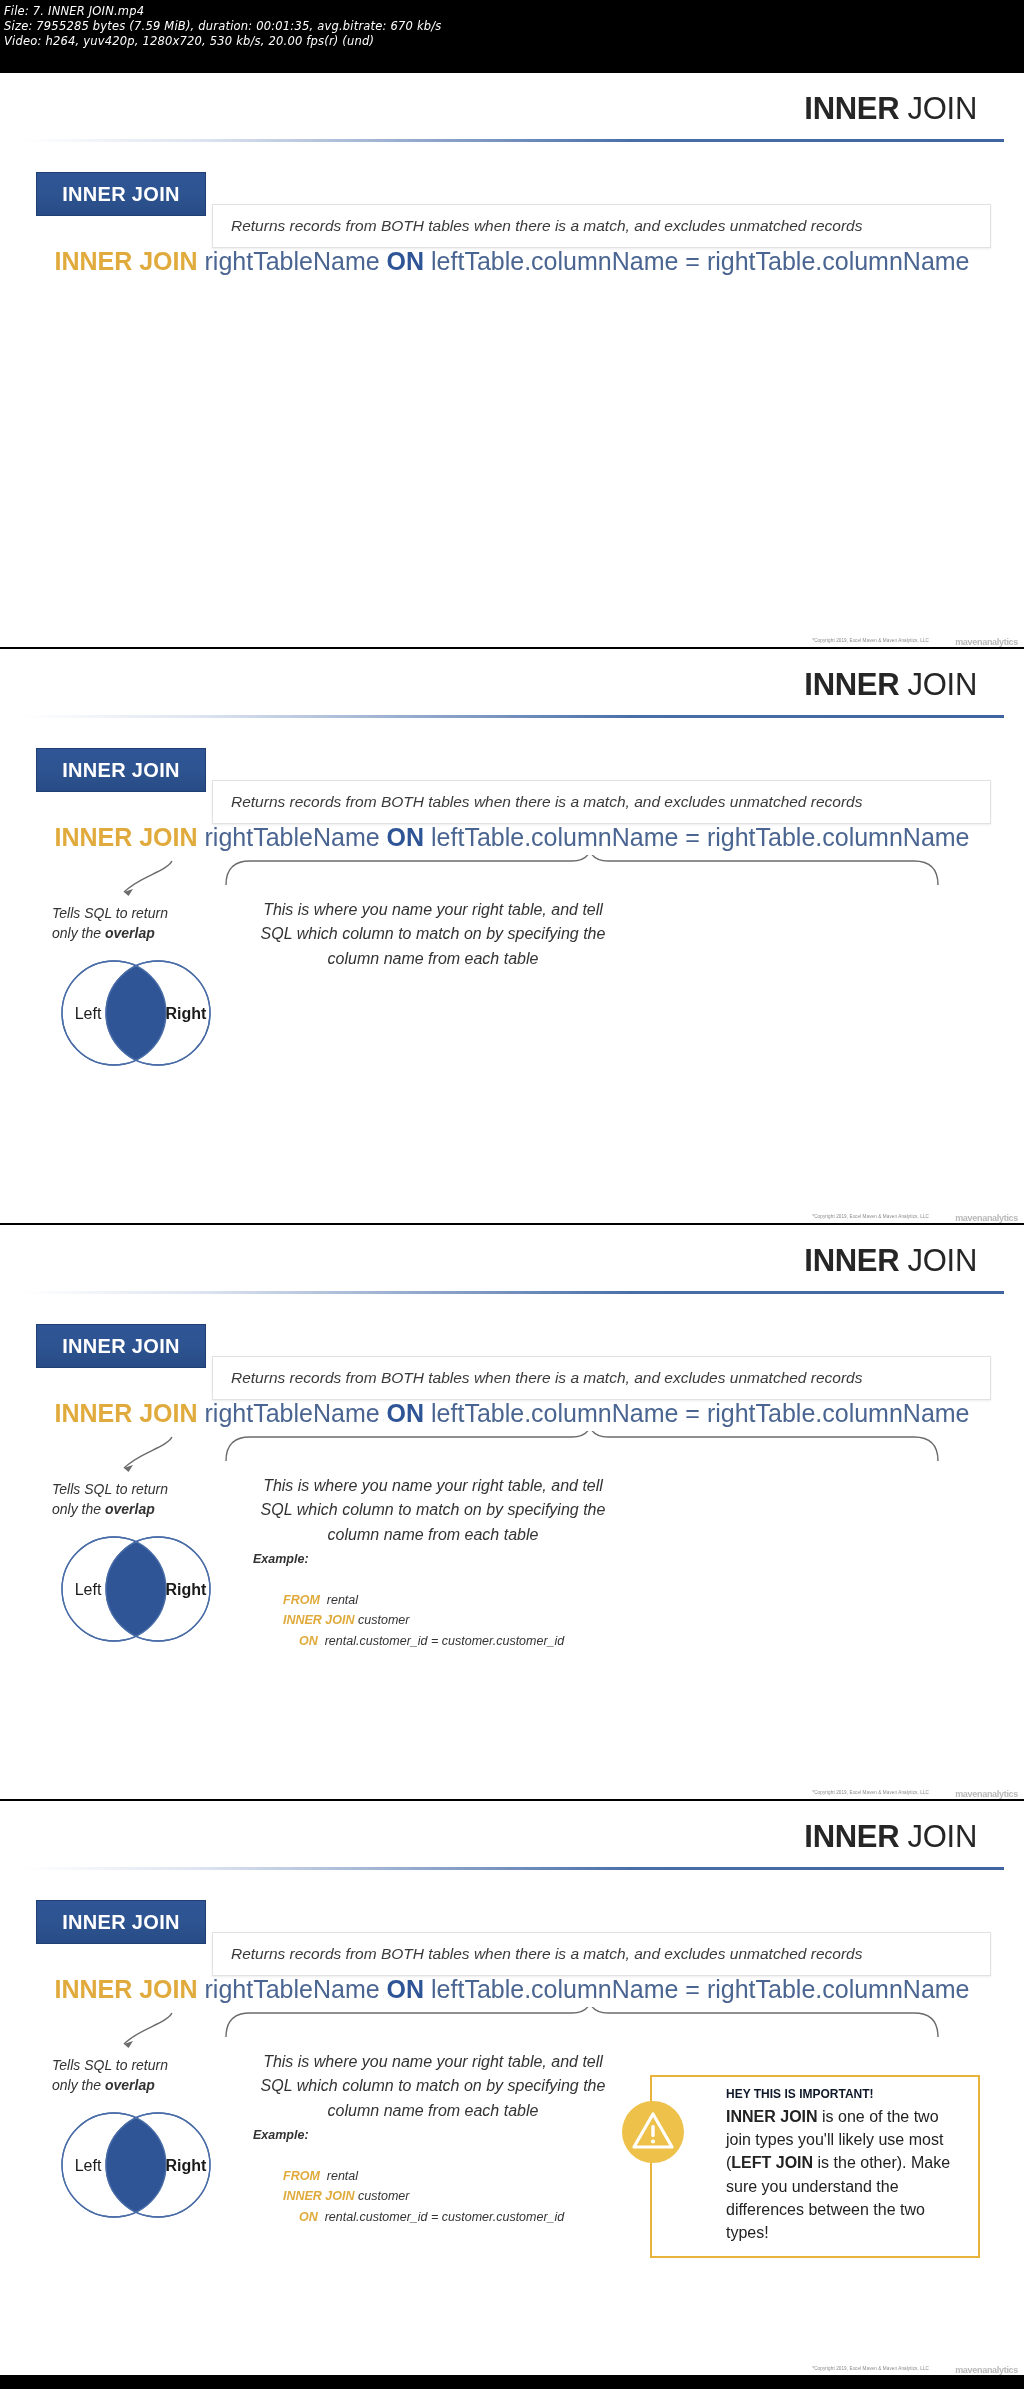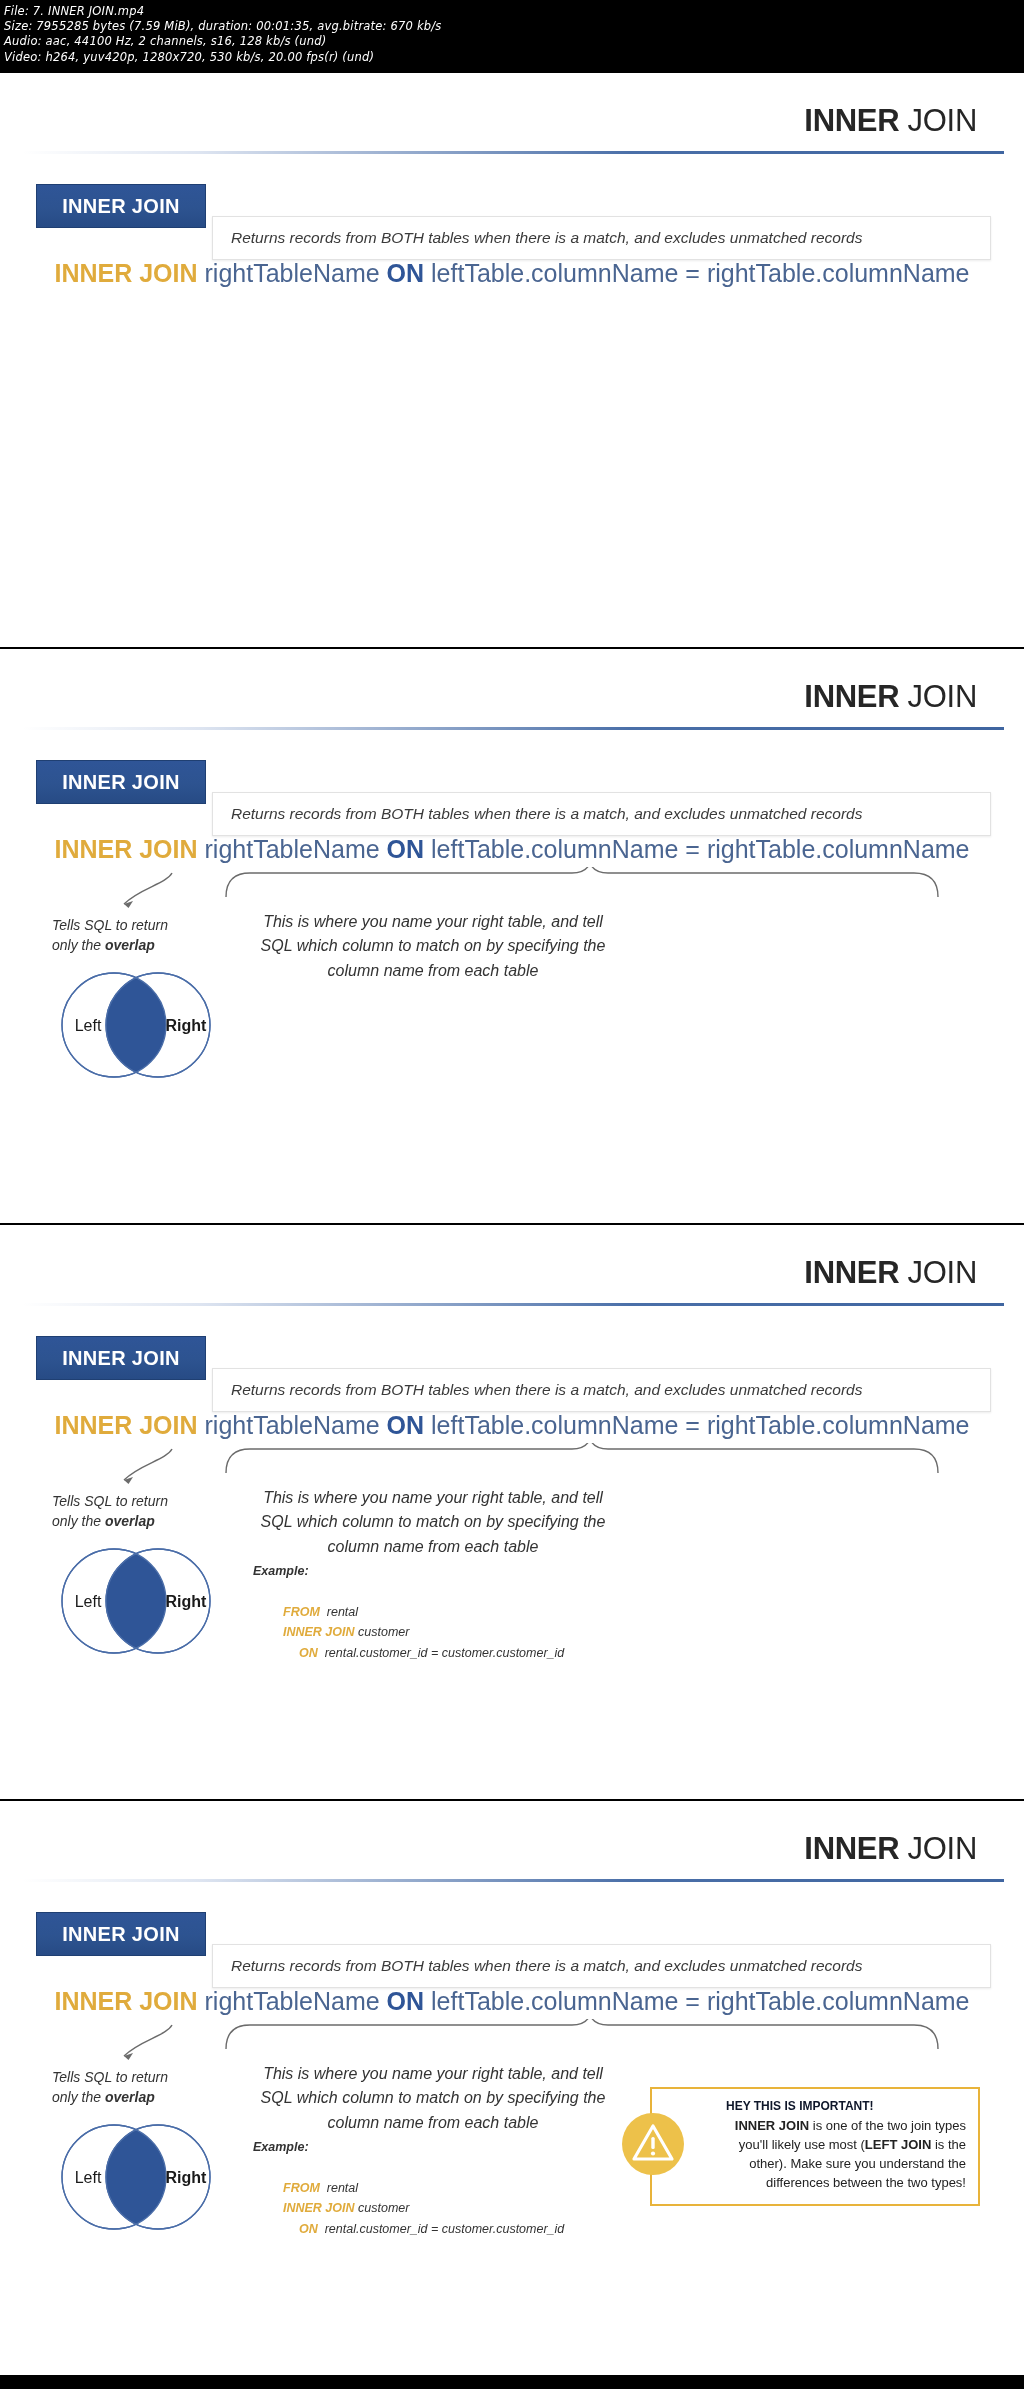--- a/index.html
+++ b/index.html
@@ -29,21 +29,21 @@
   .frame {
     position: relative;
     width: 1024px;
     height: 576px;
     background: #ffffff;
     overflow: hidden;
     border-top: 2px solid #000;
   }
   .frame-inner {
     position: absolute;
-    left: 0; top: 16px;
+    left: 0; top: 4px;
     width: 1024px; height: 576px;
   }
 
   
   .slide-title {
     position: absolute;
     right: 47px;
     top: 14px;
     font-size: 31px;
     color: #262626;
@@ -173,24 +173,23 @@
     padding: 10px 12px 12px 74px;
   }
   .callout .ch {
     color: #0f172a;
     font-weight: bold;
     font-size: 12px;
     display: block;
     margin-bottom: 4px;
   }
   .callout .cb {
-    font-size: 13px;
+    font-size: 16px;
     color: #222;
     line-height: 1.45;
-    text-align: right;
   }
   .callout .cb b { font-weight: bold; }
   .warn-icon {
     position: absolute;
     left: -30px;
     top: 24px;
     width: 62px; height: 62px;
   }
 
   
@@ -212,21 +211,20 @@
     color: #b8b8b8;
     letter-spacing: -0.3px;
   }
 </style>
 </head>
 <body>
 
 <div class="meta">
   <div>File: 7. INNER JOIN.mp4</div>
   <div>Size: 7955285 bytes (7.59 MiB), duration: 00:01:35, avg.bitrate: 670 kb/s</div>
-  <div>Audio: aac, 44100 Hz, 2 channels, s16, 128 kb/s (und)</div>
   <div>Video: h264, yuv420p, 1280x720, 530 kb/s, 20.00 fps(r) (und)</div>
 </div>
 
 <div class="strip" id="strip">
   <div class="frame">
     <div class="frame-inner">
 
       <div class="slide-title">
         <span class="b">INNER</span><span class="n"> JOIN</span>
       </div>

